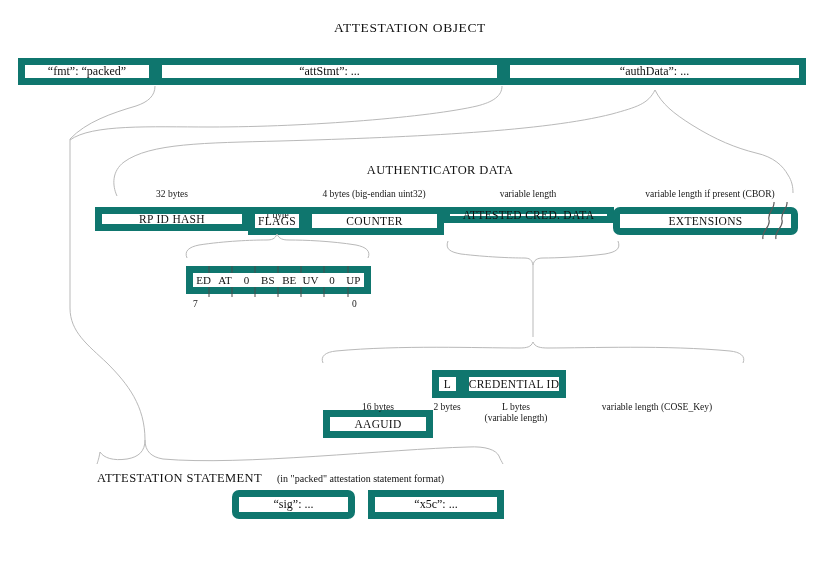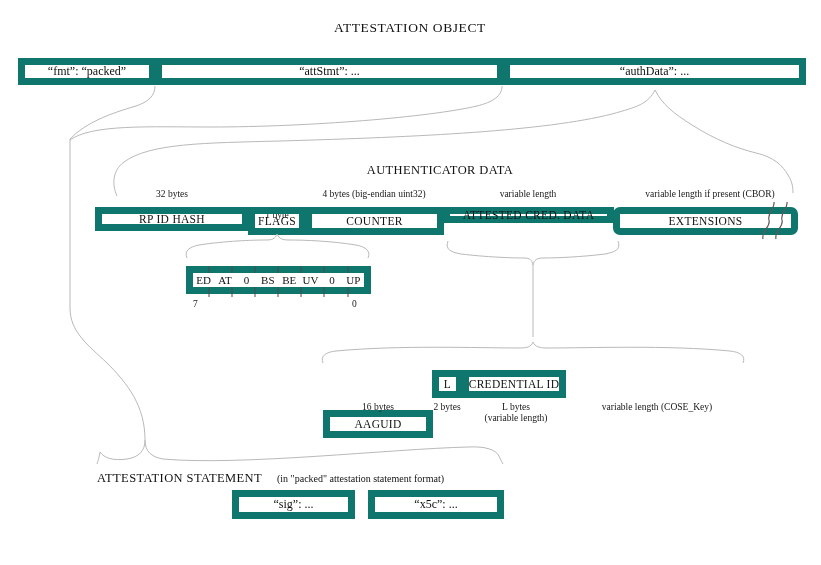--- a/index.html
+++ b/index.html
@@ -95,21 +95,21 @@
 
   <div class="abs small-note center-x" style="left:378px;top:402px;">16 bytes</div>
   <div class="abs small-note center-x" style="left:447px;top:402px;">2 bytes</div>
   <div class="abs small-note two-line center-x" style="left:516px;top:402px;">L bytes
 (variable length)</div>
   <div class="abs small-note center-x" style="left:657px;top:402px;">variable length (COSE_Key)</div>
 
   <div class="abs section-heading" style="left:97px;top:471px;">ATTESTATION STATEMENT</div>
   <div class="abs note" style="left:277px;top:473px;">(in "packed" attestation statement format)</div>
 
-  <div class="box" style="left:232px;top:490px;width:123px;height:29px;">
+  <div class="box" style="left:232px;top:490px;width:123px;height:29px;border-radius:7px;">
     <span class="cell-label">“sig”: ...</span>
   </div>
   <div class="box" style="left:368px;top:490px;width:136px;height:29px;">
     <span class="cell-label">“x5c”: ...</span>
   </div>
 
   <svg class="overlay" width="821" height="565" viewBox="0 0 821 565">
 
     <path class="brace" d="M155,86 C155,96 148,102 136,106 C112,113 86,122 70,139"></path>
 

